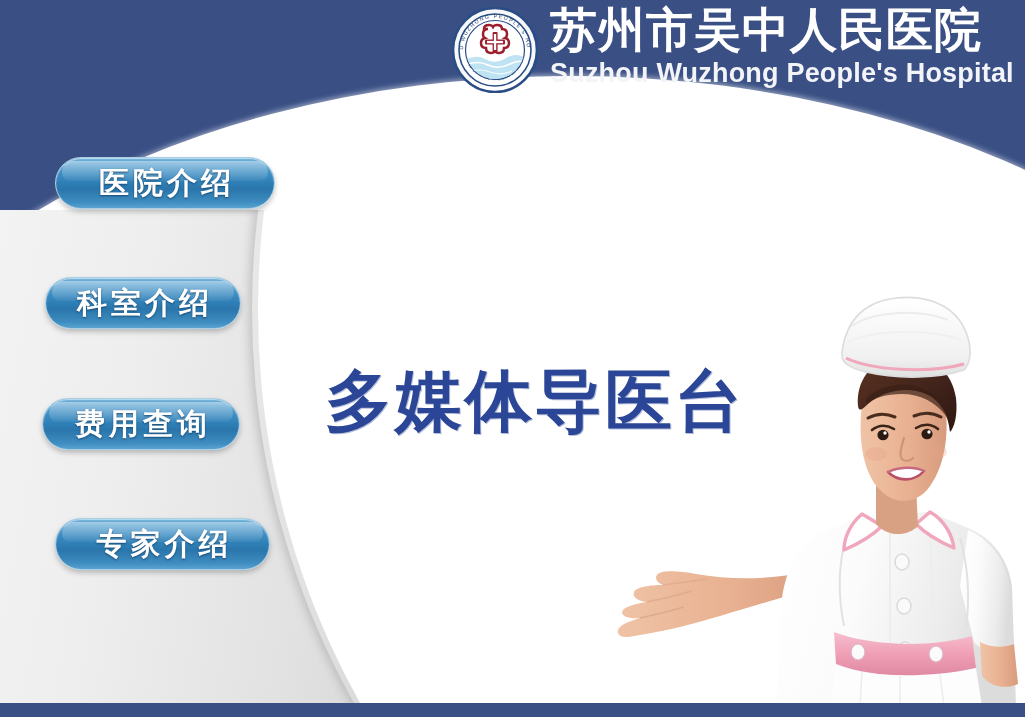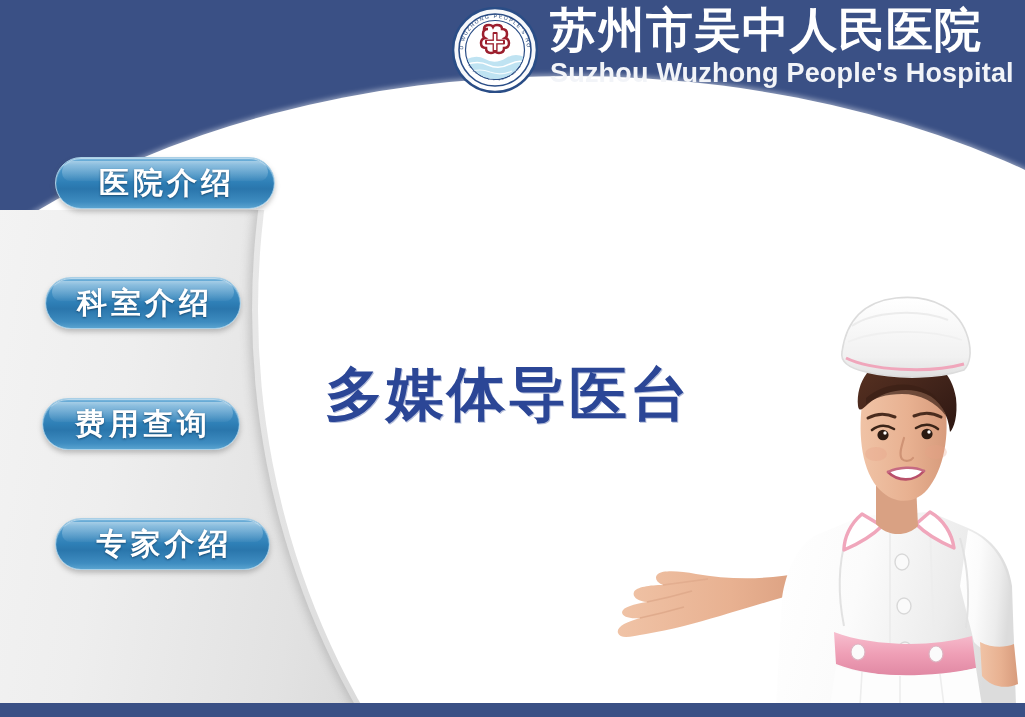--- a/index.html
+++ b/index.html
@@ -137,21 +137,21 @@
   #btn1{left:45px;top:277px;width:196px;}
   #btn2{left:42px;top:398px;width:198px;}
   #btn3{left:55px;top:518px;width:215px;}
 
   
   .headline{
     position:absolute;
     left:325px;top:356px;
     z-index:5;
     color:#2b4696;
-    font-size:58px;
+    font-size:67px;
     font-weight:bold;
     letter-spacing:3px;
     white-space:nowrap;
     font-family:"DejaVu Sans","Liberation Sans",sans-serif;
     text-shadow:1px 1px 0 rgba(43,70,150,.35);
   }
 
   
   .nurse{
     position:absolute;

